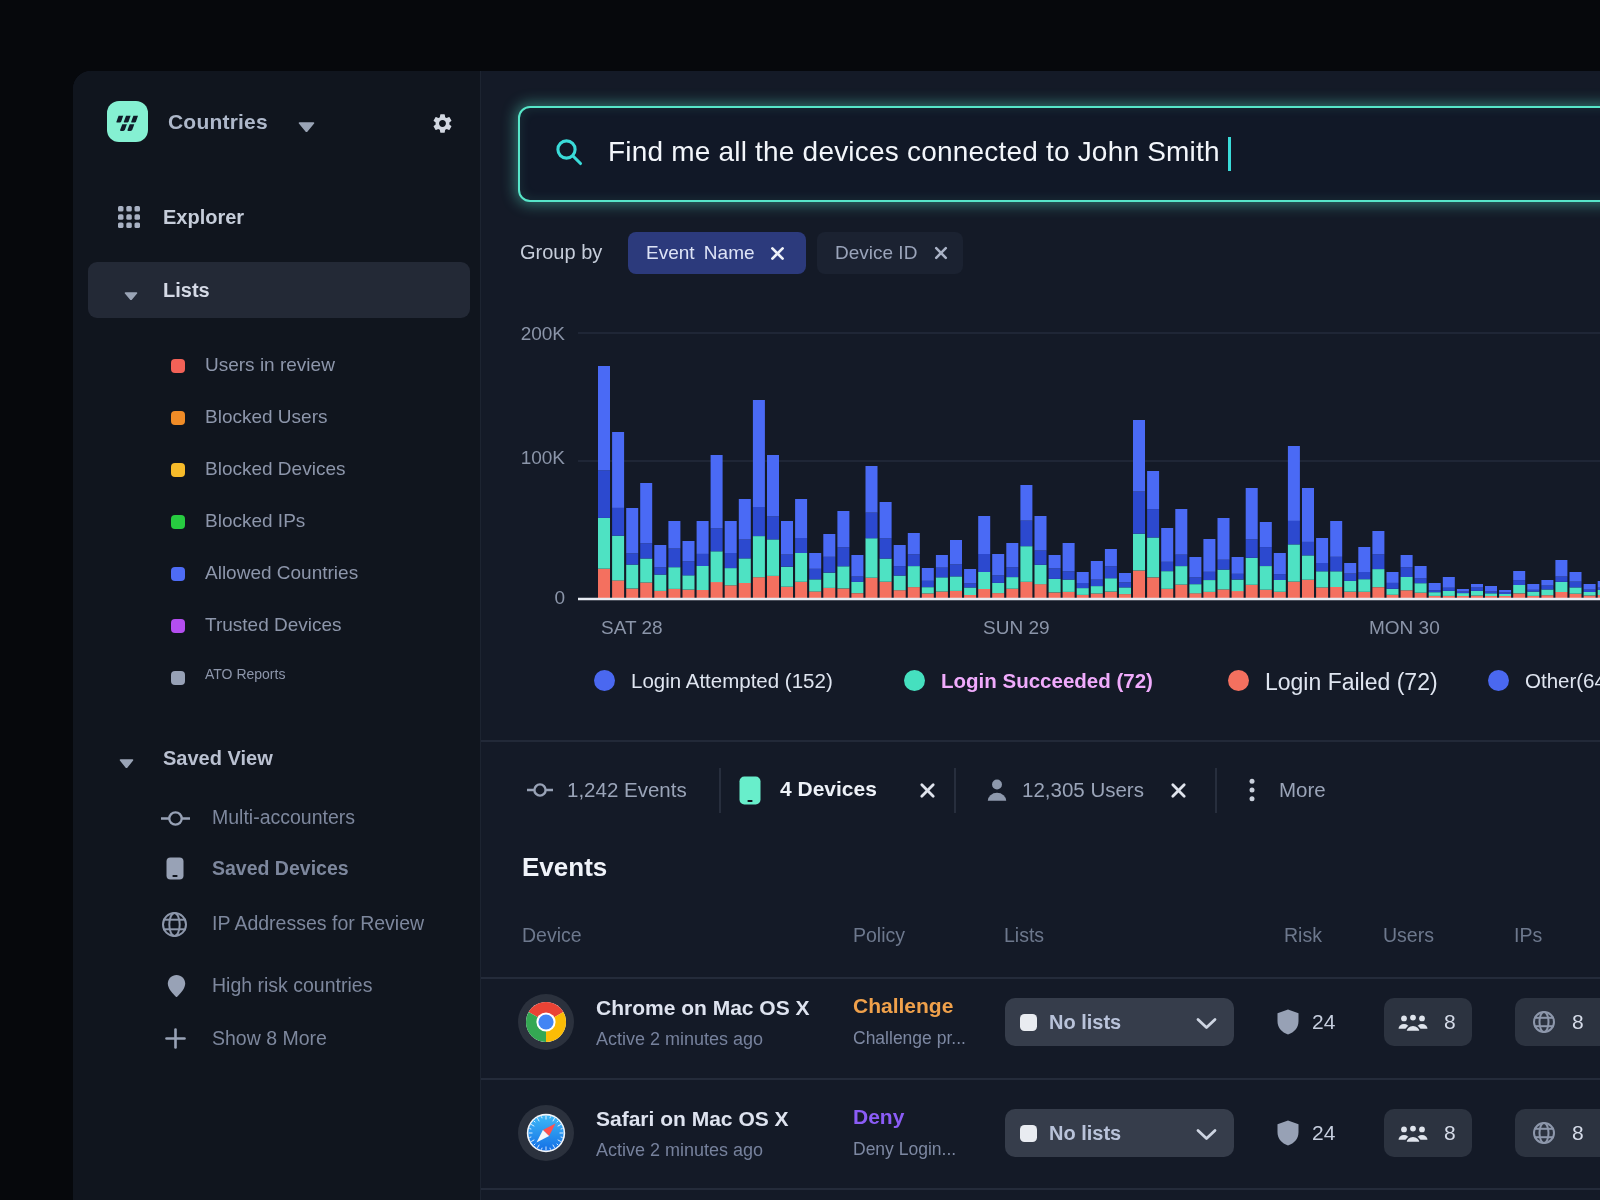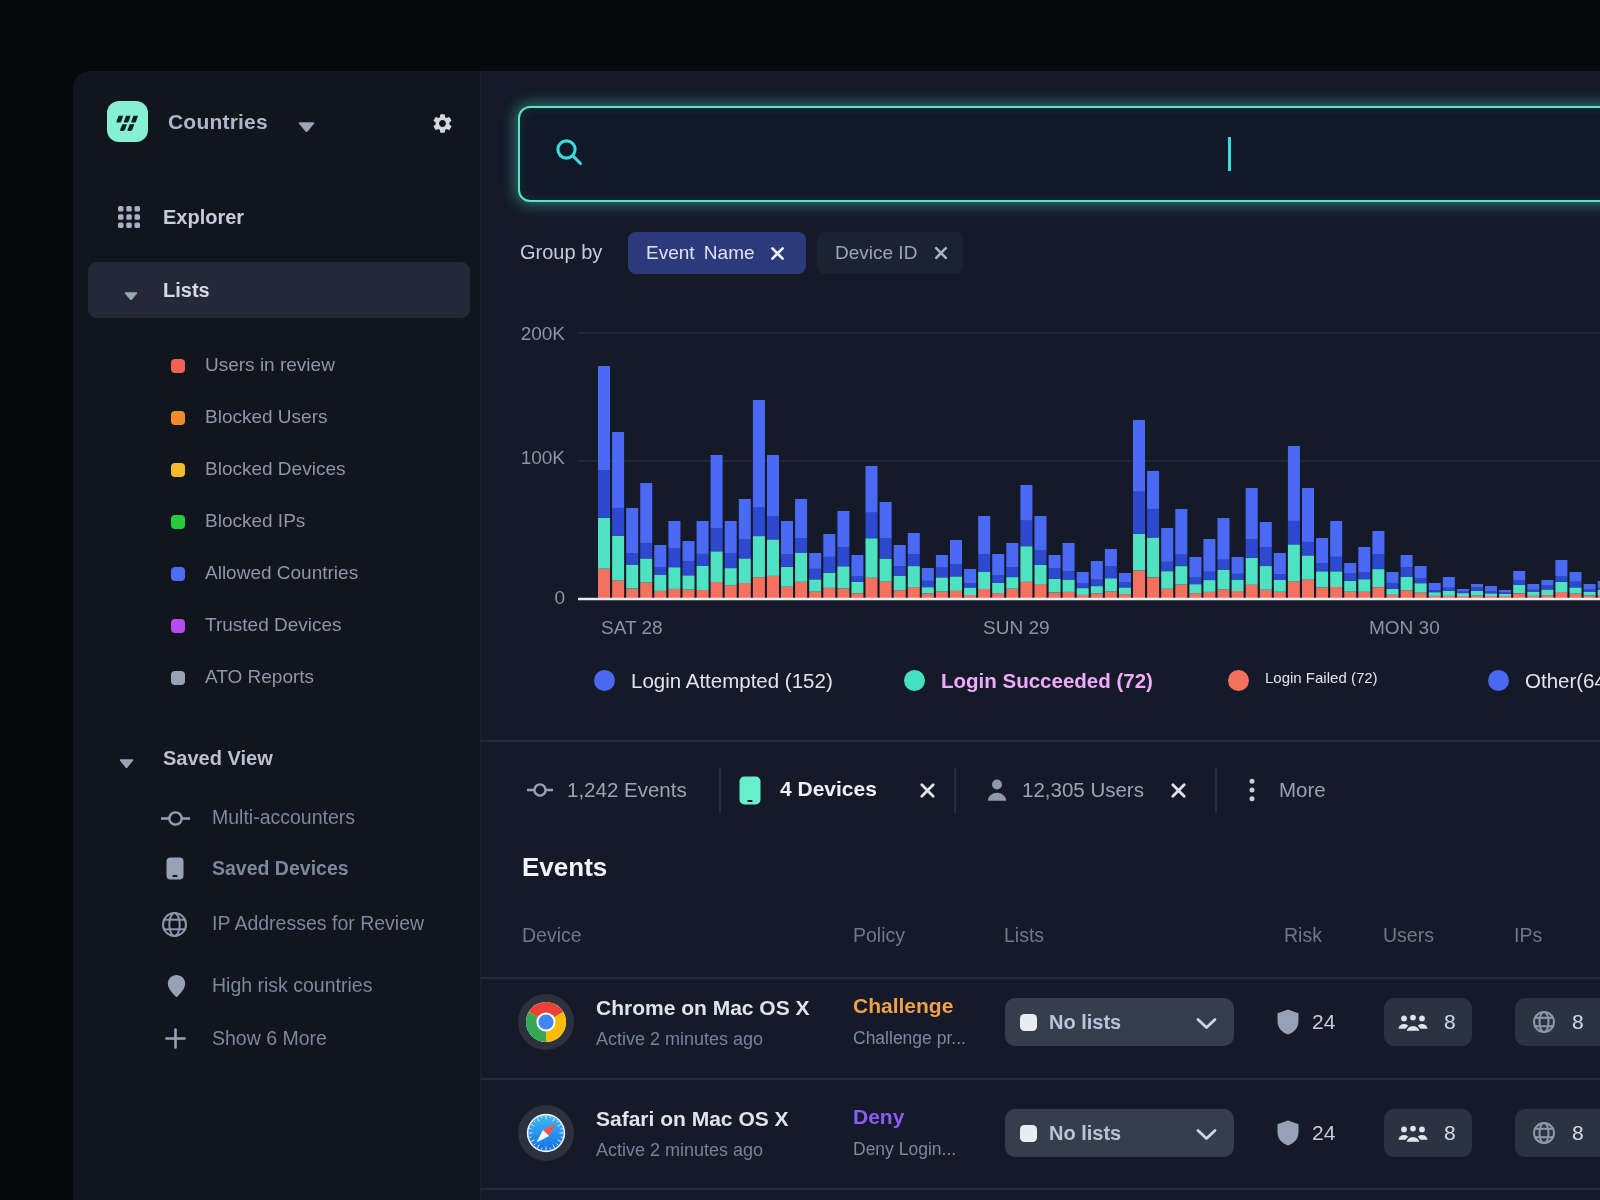--- a/index.html
+++ b/index.html
@@ -55,21 +55,21 @@
     <div style="position:absolute;left:205px;top:406px;font-size:19px;font-weight:500;color:#8d96ab">Blocked Users</div>
     <div style="position:absolute;left:171px;top:463px;width:14px;height:14px;border-radius:4px;background:#f7bb2a"></div>
     <div style="position:absolute;left:205px;top:458px;font-size:19px;font-weight:500;color:#8d96ab">Blocked Devices</div>
     <div style="position:absolute;left:171px;top:515px;width:14px;height:14px;border-radius:4px;background:#27cb40"></div>
     <div style="position:absolute;left:205px;top:510px;font-size:19px;font-weight:500;color:#8d96ab">Blocked IPs</div>
     <div style="position:absolute;left:171px;top:567px;width:14px;height:14px;border-radius:4px;background:#4e6cf5"></div>
     <div style="position:absolute;left:205px;top:562px;font-size:19px;font-weight:500;color:#8d96ab">Allowed Countries</div>
     <div style="position:absolute;left:171px;top:619px;width:14px;height:14px;border-radius:4px;background:#b44ef0"></div>
     <div style="position:absolute;left:205px;top:614px;font-size:19px;font-weight:500;color:#8d96ab">Trusted Devices</div>
     <div style="position:absolute;left:171px;top:671px;width:14px;height:14px;border-radius:4px;background:#97a1b6"></div>
-    <div style="position:absolute;left:205px;top:666px;font-size:19px;font-weight:500;color:#8d96ab">ATO Reports</div>
+    <div style="position:absolute;left:205px;top:666px;font-size:14px;font-weight:500;color:#8d96ab">ATO Reports</div>
     <div style="position:absolute;left:119px;top:754px"><svg width="15" height="9" viewBox="0 0 15 9">
         <path d="M1.5 1 L13.5 1 L7.5 8.5 Z" fill="#9aa4b6" stroke="#9aa4b6" stroke-width="1.6" stroke-linejoin="round"></path>
       </svg></div>
     <div style="position:absolute;left:163px;top:747px;font-size:20px;font-weight:700;color:#bac1d1">Saved View</div>
     <div style="position:absolute;left:161px;top:810px"><svg width="29" height="17" viewBox="0 0 29 17">
         <line x1="0" y1="8.5" x2="7.8" y2="8.5" stroke="#98a2b6" stroke-width="2.3" stroke-linecap="round"></line>
         <circle cx="14.5" cy="8.5" r="6.2" fill="none" stroke="#98a2b6" stroke-width="2.3"></circle>
         <line x1="21.2" y1="8.5" x2="29" y2="8.5" stroke="#98a2b6" stroke-width="2.3" stroke-linecap="round"></line>
       </svg></div>
     <div style="position:absolute;left:212px;top:806px;font-size:19.5px;font-weight:500;color:#7d879d">Multi-accounters</div>
@@ -86,26 +86,27 @@
       </svg></div>
     <div style="position:absolute;left:212px;top:912px;font-size:19.5px;font-weight:500;color:#7d879d">IP Addresses for Review</div>
     <div style="position:absolute;left:167px;top:974px"><svg width="19" height="24" viewBox="0 0 24 30">
         <path d="M12 1 C5.9 1 1 5.9 1 12 c0 7.8 11 17 11 17 s11 -9.2 11 -17 C23 5.9 18.1 1 12 1 Z" fill="#98a2b6"></path>
       </svg></div>
     <div style="position:absolute;left:212px;top:974px;font-size:19.5px;font-weight:500;color:#7d879d">High risk countries</div>
     <div style="position:absolute;left:165px;top:1028px"><svg width="21" height="21" viewBox="0 0 21 21">
         <line x1="10.5" y1="1.5" x2="10.5" y2="19.5" stroke="#98a2b6" stroke-width="2.6" stroke-linecap="round"></line>
         <line x1="1.5" y1="10.5" x2="19.5" y2="10.5" stroke="#98a2b6" stroke-width="2.6" stroke-linecap="round"></line>
       </svg></div>
-    <div style="position:absolute;left:212px;top:1027px;font-size:19.5px;font-weight:500;color:#7d879d">Show 6 More</div>
+    <div style="position:absolute;left:212px;top:1027px;font-size:19.5px;font-weight:500;color:#7d879d">Show 8 More</div>
 <div style="position:absolute;left:518px;top:106px;width:1140px;height:92px;border-radius:12px;background:#111827;border:2.5px solid #57e6c9;box-shadow:0 0 14px 3px rgba(90,235,205,.40), inset 0 0 12px rgba(90,235,205,.12)"></div>
     <div style="position:absolute;left:553px;top:136px"><svg width="32" height="32" viewBox="0 0 32 32">
         <circle cx="13.5" cy="13.5" r="8.6" fill="none" stroke="#3adbd9" stroke-width="3.1"></circle>
         <line x1="20" y1="20" x2="27.5" y2="27.5" stroke="#3adbd9" stroke-width="3.1" stroke-linecap="round"></line>
       </svg></div>
+    <div style="position:absolute;left:608px;top:136px;font-size:28px;font-weight:500;color:#f3f6fb;letter-spacing:.2px">Find me all the devices connected to John Smith</div>
     <div style="position:absolute;left:1228px;top:137px;width:3px;height:34px;background:#3adbd9"></div>
     <div style="position:absolute;left:520px;top:241px;font-size:20px;font-weight:500;color:#c6cdda">Group by</div>
     <div style="position:absolute;left:628px;top:232px;width:178px;height:42px;border-radius:8px;background:#2c3a7c;display:flex;align-items:center;padding-left:18px;box-sizing:border-box">
       <span style="font-size:19px;font-weight:500;color:#dde3f6;word-spacing:4px">Event Name</span>
       <span style="margin-left:14px;display:flex">
         <svg width="17" height="17" viewBox="0 0 17 17">
           <line x1="3.4000000000000004" y1="3.4000000000000004" x2="13.600000000000001" y2="13.600000000000001" stroke="#eef1f8" stroke-width="2.7" stroke-linecap="round"></line>
           <line x1="13.600000000000001" y1="3.4000000000000004" x2="3.4000000000000004" y2="13.600000000000001" stroke="#eef1f8" stroke-width="2.7" stroke-linecap="round"></line>
         </svg>
       </span>
@@ -416,21 +417,21 @@
 <text x="85" y="286" text-anchor="end" class="axlab">0</text>
 <text x="121" y="316" class="axlab">SAT 28</text>
 <text x="503" y="316" class="axlab">SUN 29</text>
 <text x="889" y="316" class="axlab">MON 30</text>
 </svg>
     <div style="position:absolute;left:594px;top:670px;width:21px;height:21px;border-radius:50%;background:#4a68f0"></div>
     <div style="position:absolute;left:631px;top:669px;font-size:20.5px;font-weight:500;color:#dfe5f0">Login Attempted (152)</div>
     <div style="position:absolute;left:904px;top:670px;width:21px;height:21px;border-radius:50%;background:#45e0bf"></div>
     <div style="position:absolute;left:941px;top:669px;font-size:20.5px;font-weight:700;color:#f0abfc">Login Succeeded (72)</div>
     <div style="position:absolute;left:1228px;top:670px;width:21px;height:21px;border-radius:50%;background:#f4705f"></div>
-    <div style="position:absolute;left:1265px;top:669px;font-size:15px;font-weight:500;color:#dfe5f0">Login Failed (72)</div>
+    <div style="position:absolute;left:1265px;top:669px;font-size:23px;font-weight:500;color:#dfe5f0">Login Failed (72)</div>
     <div style="position:absolute;left:1488px;top:670px;width:21px;height:21px;border-radius:50%;background:#4a68f0"></div>
     <div style="position:absolute;left:1525px;top:669px;font-size:20.5px;font-weight:500;color:#dfe5f0">Other(64)</div>
     <div style="position:absolute;left:481px;top:740px;width:1119px;height:1.5px;background:#222938"></div>
     <div style="position:absolute;left:527px;top:782px"><svg width="26" height="16" viewBox="0 0 26 16">
         <line x1="0" y1="8.0" x2="7.0" y2="8.0" stroke="#98a2b6" stroke-width="2.4" stroke-linecap="round"></line>
         <circle cx="13.0" cy="8.0" r="5.6" fill="none" stroke="#98a2b6" stroke-width="2.4"></circle>
         <line x1="19.0" y1="8.0" x2="26" y2="8.0" stroke="#98a2b6" stroke-width="2.4" stroke-linecap="round"></line>
       </svg></div>
     <div style="position:absolute;left:567px;top:778px;font-size:20.5px;font-weight:500;color:#9aa4b8">1,242 Events</div>
     <div style="position:absolute;left:719px;top:768px;width:1.5px;height:45px;background:#272e3d"></div>

